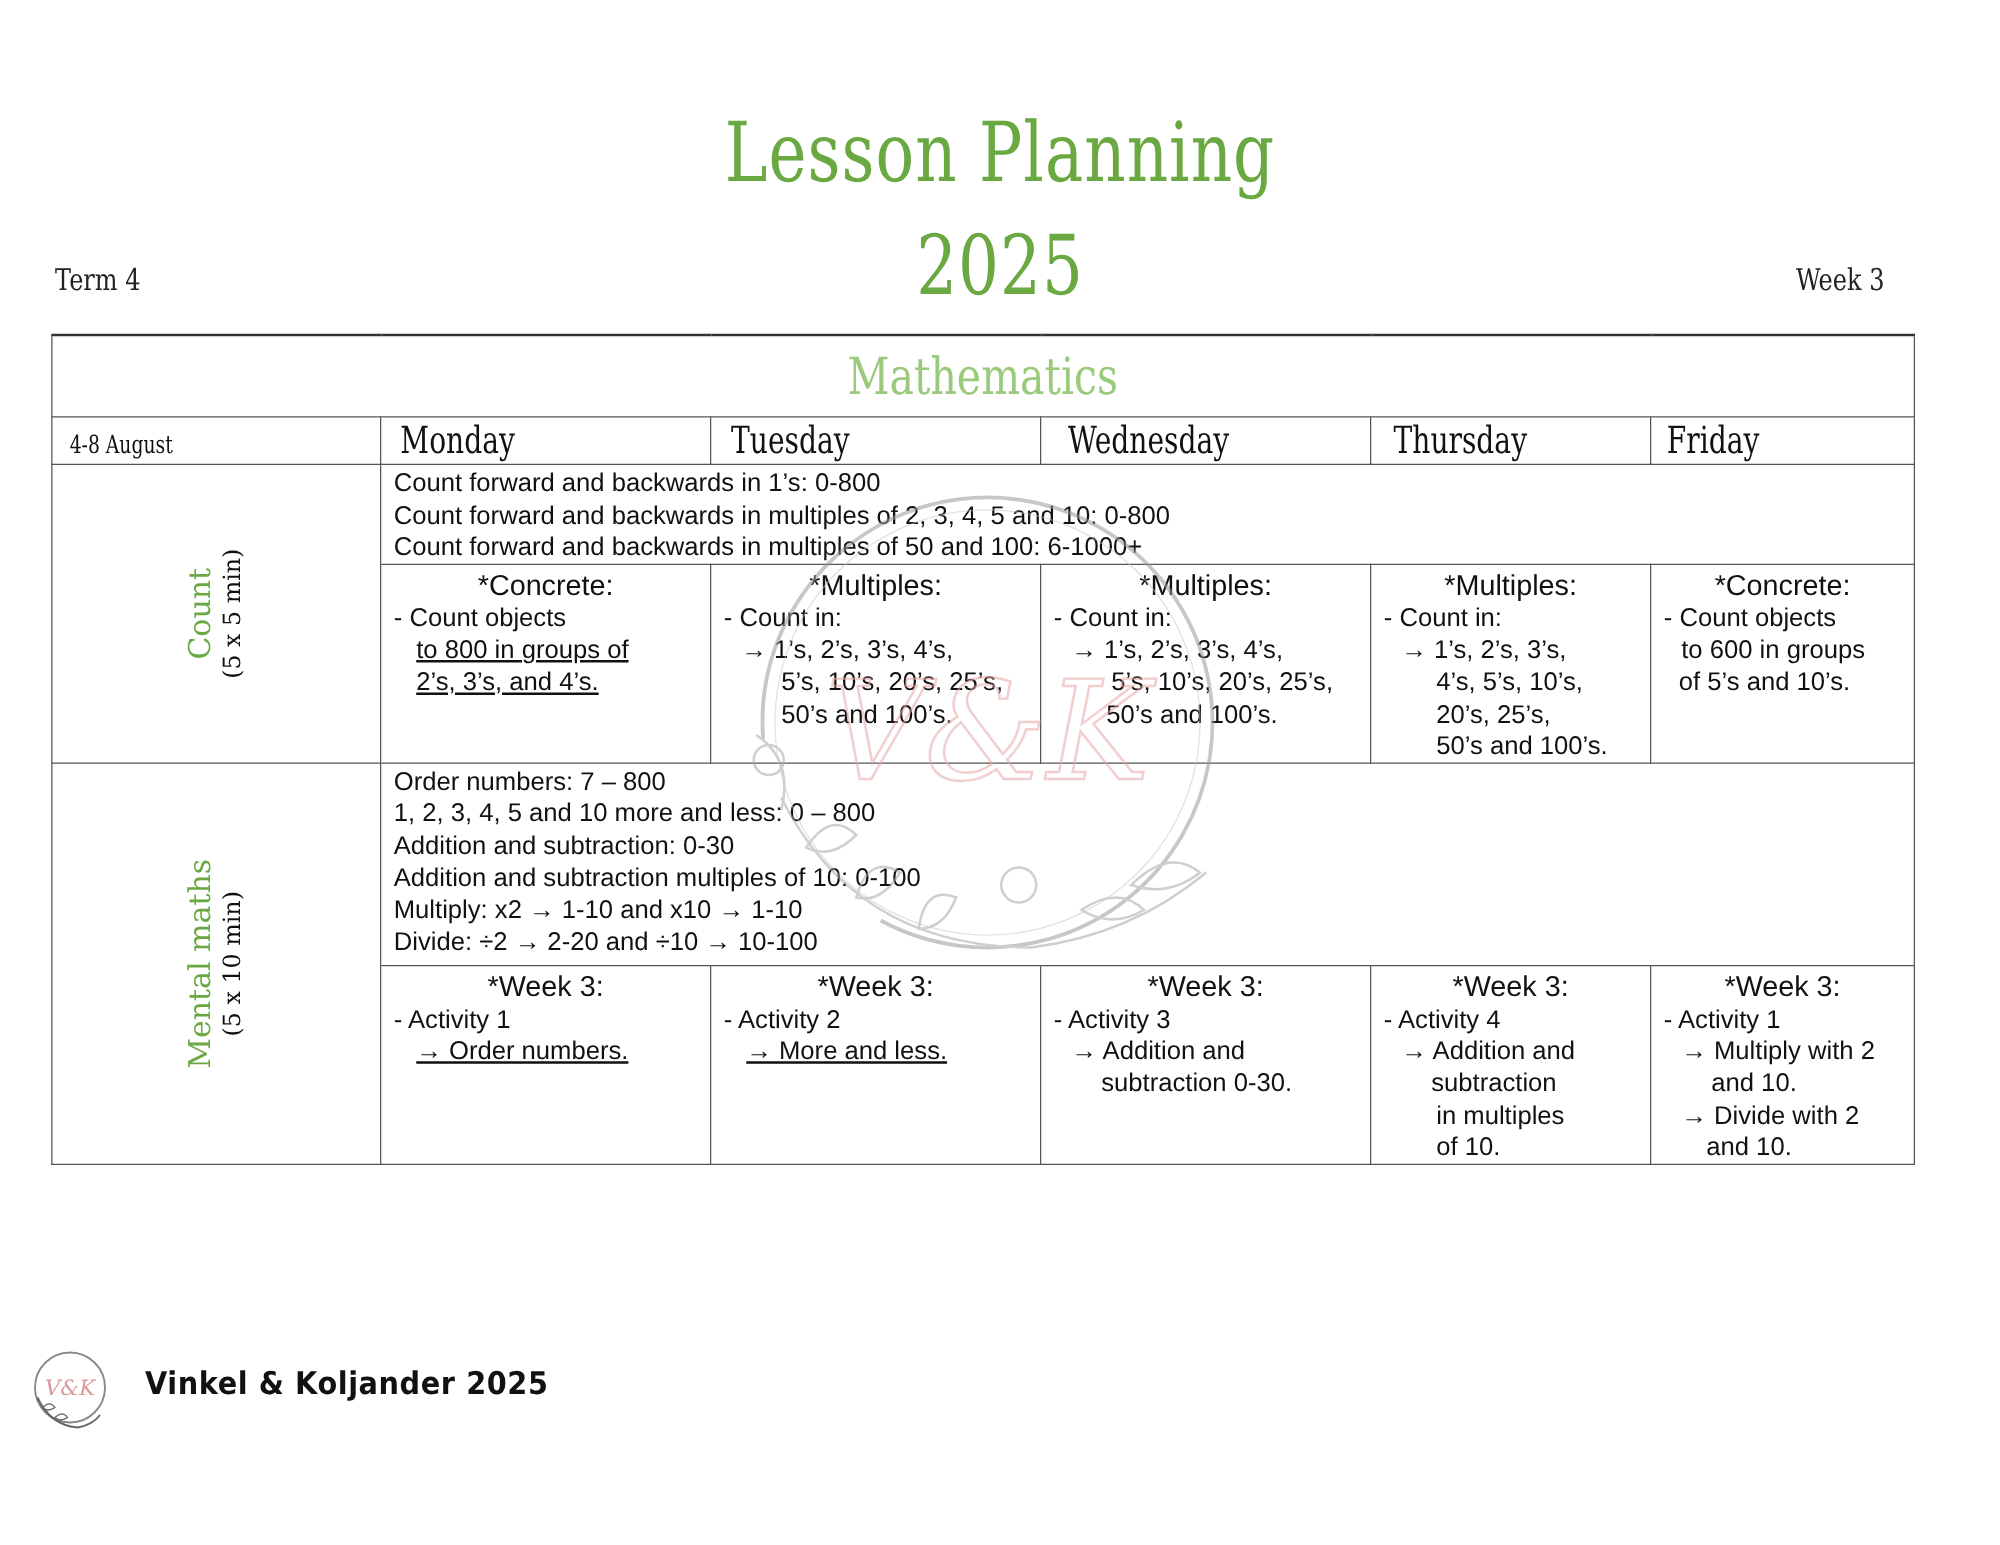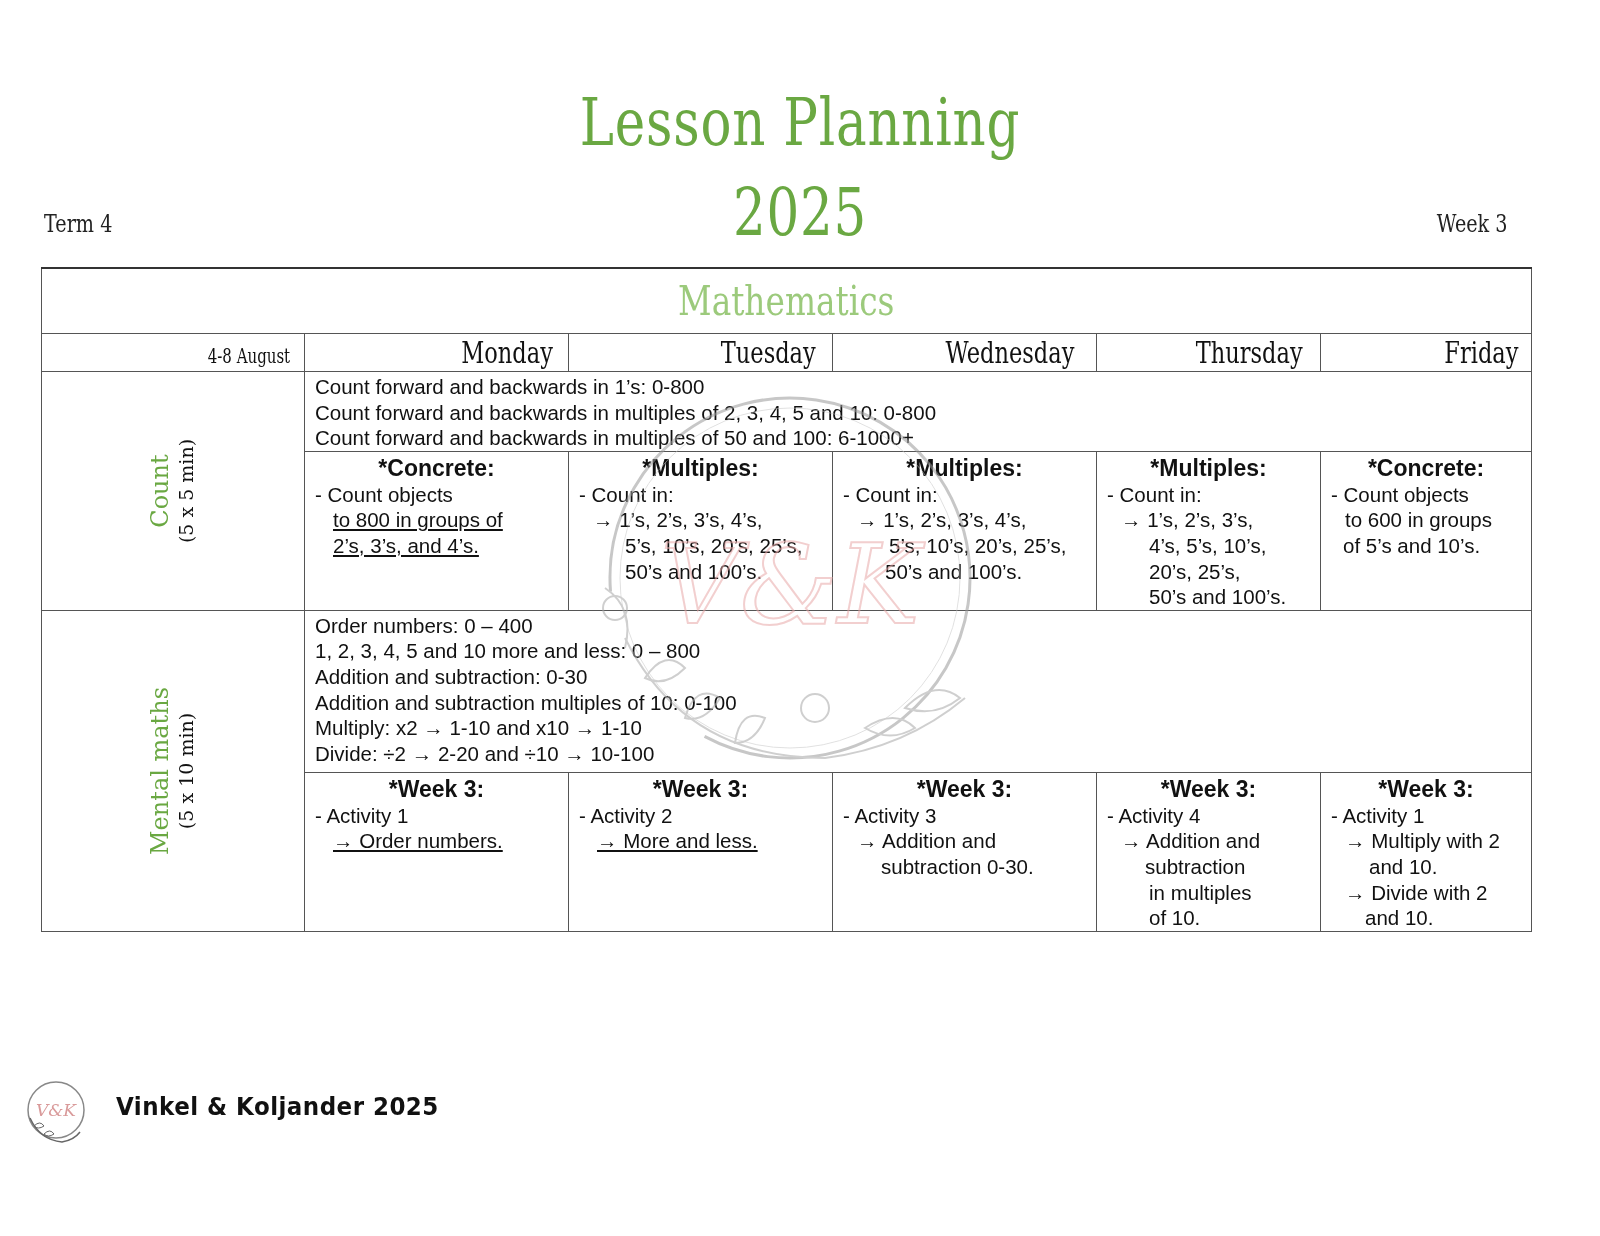--- a/index.html
+++ b/index.html
@@ -12,34 +12,34 @@
     .term { position: absolute; left: 44px; top: 210px; font-family: "DejaVu Serif", serif; font-size: 24px; transform: scaleX(0.8); transform-origin: left; color: #222; }
     .week { position: absolute; right: 92px; top: 210px; font-family: "DejaVu Serif", serif; font-size: 24px; transform: scaleX(0.8); transform-origin: right; color: #222; }
 
     .plan { position: absolute; left: 41px; top: 267px; width: 1490px; border-collapse: collapse; table-layout: fixed; }
     .plan td { border: 1.5px solid #555; vertical-align: top; padding: 0; }
     .plan tr.subject td { border-top: 2px solid #333; }
 
     .subject-title { height: 64px; text-align: center; vertical-align: middle !important; color: #9cca7c; font-family: "DejaVu Serif", serif; font-size: 41px; line-height: 64px; }
     .subject-title span { display: inline-block; transform: scaleX(0.8); }
 
-    .dayrow td { height: 37px; text-align: right; vertical-align: middle; font-family: "DejaVu Serif", serif; font-size: 30px; color: #111; }
+    .dayrow td { height: 37px; text-align: left; vertical-align: middle; font-family: "DejaVu Serif", serif; font-size: 30px; color: #111; }
     .dayrow td span { display: inline-block; transform: scaleX(0.75); }
     .dayrow td.date span { font-size: 20px; }
 
     .side { position: relative; }
     .side-inner { position: absolute; left: 50%; top: 50%; transform: translate(-50%, -50%) rotate(-90deg); white-space: nowrap; text-align: center; font-family: "DejaVu Serif", serif; line-height: 26px; }
     .side-title { color: #6aa842; font-size: 24px; display: block; }
     .side-sub { color: #111; font-size: 19px; display: block; }
 
     .summary { padding: 2px 10px 0 10px !important; font-size: 20.5px; line-height: 25.6px; margin-left: 37px; }
     .summary div { white-space: nowrap; }
 
     .cell { padding: 2px 10px 0 10px !important; font-size: 20.5px; line-height: 25.6px; }
-    .cell .head { text-align: center; font-weight: bold; font-size: 23px; line-height: 28px; }
+    .cell .head { text-align: center; font-weight: normal; font-size: 23px; line-height: 28px; }
     .cell .line { white-space: nowrap; }
     .ind1 { padding-left: 18px; text-decoration: underline; }
     .ind2 { padding-left: 46px; }
     .ind3 { padding-left: 14px; }
 
     .watermark { position: absolute; left: 585px; top: 378px; width: 405px; height: 400px; pointer-events: none; opacity: 0.55; }
 
     .footer-logo { position: absolute; left: 22px; top: 1078px; width: 68px; height: 68px; }
     .footer-text { position: absolute; left: 116px; top: 1092px; font-family: "DejaVu Sans", sans-serif; font-weight: bold; font-size: 25px; color: #111; transform: scaleX(0.92); transform-origin: left; letter-spacing: 0.5px; }
   </style>
@@ -124,21 +124,21 @@
   </tr>
 
   <tr style="height:162px">
     <td rowspan="2" class="side">
       <div class="side-inner">
         <span class="side-title">Mental maths</span>
         <span class="side-sub">(5 x 10 min)</span>
       </div>
     </td>
     <td colspan="5" class="summary">
-      <div>Order numbers: 0 – 400</div>
+      <div>Order numbers: 7 – 800</div>
       <div>1, 2, 3, 4, 5 and 10 more and less: 0 – 800</div>
       <div>Addition and subtraction: 0-30</div>
       <div>Addition and subtraction multiples of 10: 0-100</div>
       <div>Multiply: x2 → 1-10 and x10 → 1-10</div>
       <div>Divide: ÷2 → 2-20 and ÷10 → 10-100</div>
     </td>
   </tr>
   <tr style="height:159px">
     <td class="cell">
       <div class="head">*Week 3:</div>

